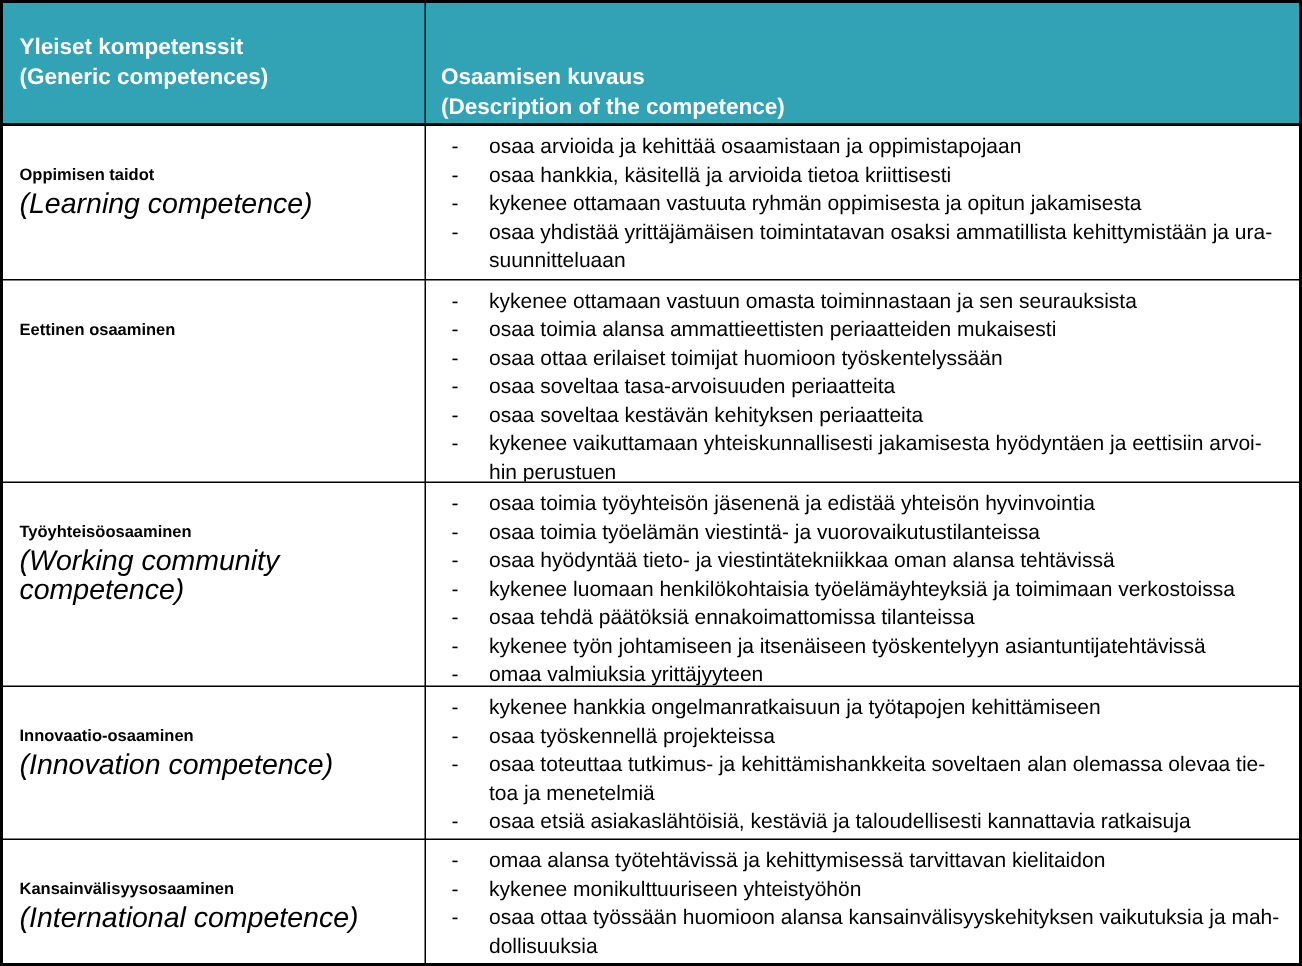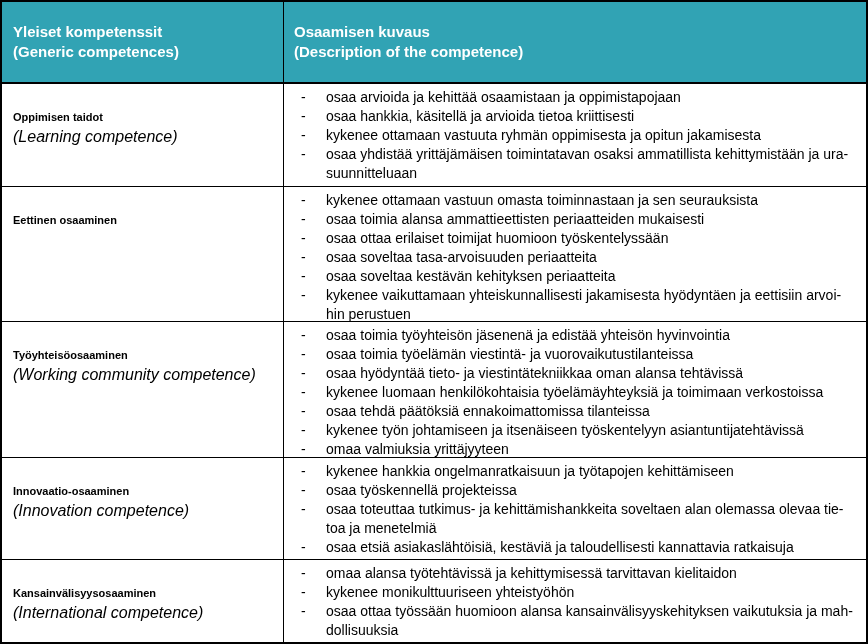--- a/index.html
+++ b/index.html
@@ -33,34 +33,34 @@
     color: #ffffff;
     font-weight: bold;
     font-size: 15px;
     line-height: 20px;
     display: flex;
     flex-direction: column;
     justify-content: center;
     border-bottom: 2px solid #000000;
   }
   .header-cell.left { padding-left: 11px; }
-  .header-cell.right { padding-left: 10px; }
+  .header-cell.right { padding-left: 10px; justify-content: flex-end; }
 
   .title-cell {
     padding: 24px 10px 0 11px;
     color: #000000;
   }
   .row-title {
     font-weight: bold;
     font-size: 11px;
     line-height: 19px;
   }
   .row-subtitle {
     font-style: italic;
-    font-size: 16px;
+    font-size: 19px;
     line-height: 19px;
   }
   .desc-cell {
     padding: 4px 8px 0 17px;
     color: #000000;
     font-size: 14px;
     line-height: 19px;
   }
   .bullet {
     display: flex;

